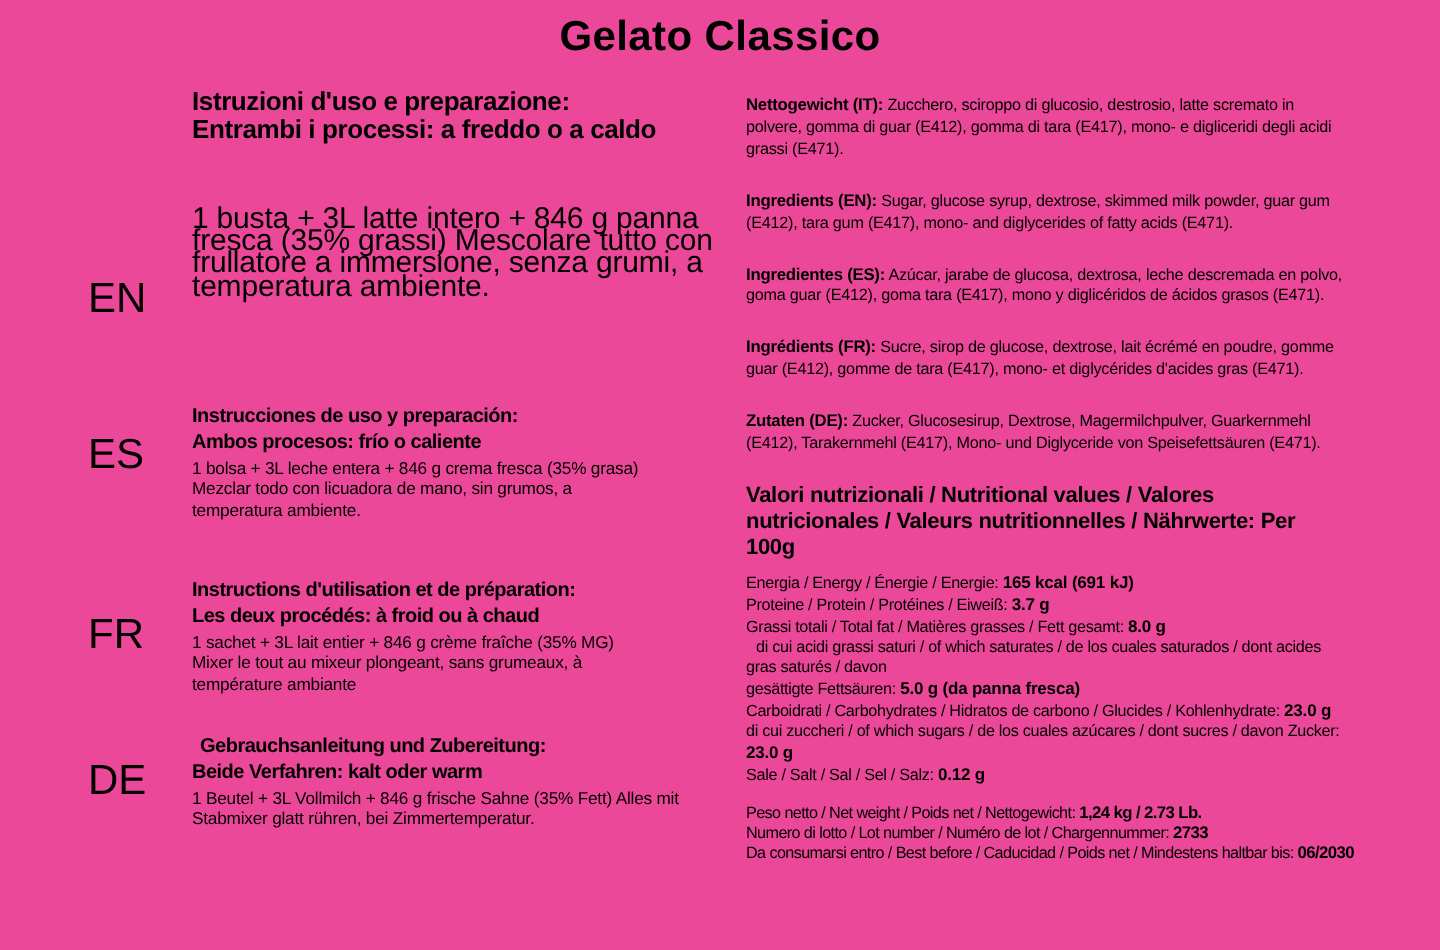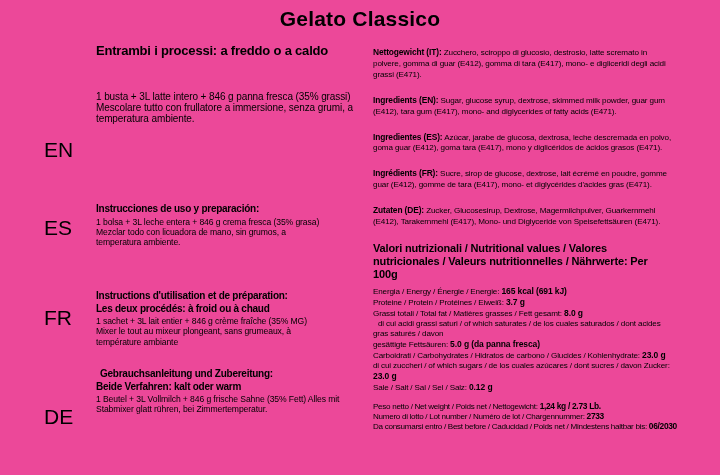--- a/index.html
+++ b/index.html
@@ -11,27 +11,27 @@
   }
   
   .title {
     position:absolute; top:7px; left:0; width:720px;
     text-align:center; font-size:21px; font-weight:700; letter-spacing:0.2px;
   }
   
   .lang-label {
     position:absolute; left:44px; font-size:21px; font-weight:400; line-height:1;
   }
-  .lbl-en { top:139px; } .lbl-es { top:217px; } .lbl-fr { top:307px; } .lbl-de { top:406px;text-align:right; }
+  .lbl-en { top:139px; } .lbl-es { top:217px; } .lbl-fr { top:307px; } .lbl-de { top:380px;text-align:right; }
   
   .iblock { position:absolute; left:96px; }
   .iblock .h  { font-weight:700; font-size:10px; line-height:12.5px; letter-spacing:-0.25px; white-space:nowrap; }
   .iblock .bd { font-size:8.6px; line-height:10.4px; letter-spacing:-0.1px; margin-top:1px; }
   .block-it .h  { font-size:13px; line-height:13.5px; letter-spacing:-0.2px; }
-  .block-it .bd { font-size:10px; line-height:11.2px;margin-top:33px; }
+  .block-it .bd { font-size:15px; line-height:11.2px;margin-top:33px; }
   .block-it { top:44px;  width:263px; }
   .block-en { top:126px; width:212px; }
   .block-es { top:203px; width:224px; }
   .block-fr { top:290px; width:225px; }
   .block-de { top:368px; width:246px; }
   .block-de .h.l1 { text-indent:4px; }
   
   .right { position:absolute; left:373px; top:47px; width:301px; }
   .ing { margin:0 0 14px 0; font-size:8.1px; line-height:10.9px; letter-spacing:-0.12px; }
   .ing .lab { font-weight:700; font-size:8.4px; }
@@ -53,27 +53,29 @@
 <div class="page">
 
   <div class="title">Gelato Classico</div>
 
   <div class="lang-label lbl-en">EN</div>
   <div class="lang-label lbl-es">ES</div>
   <div class="lang-label lbl-fr">FR</div>
   <div class="lang-label lbl-de">DE</div>
 
   <section class="iblock block-it">
+    <div class="h l1">Istruzioni d'uso e preparazione:</div>
     <div class="h l2">Entrambi i processi: a freddo o a caldo</div>
     <div class="bd">1 busta + 3L latte intero + 846 g panna fresca (35% grassi) Mescolare tutto con frullatore a immersione, senza grumi, a temperatura ambiente.</div>
   </section>
 
 
   <section class="iblock block-es">
     <div class="h l1">Instrucciones de uso y preparación:</div>
+    <div class="h l2">Ambos procesos: frío o caliente</div>
     <div class="bd">1 bolsa + 3L leche entera + 846 g crema fresca (35% grasa) Mezclar todo con licuadora de mano, sin grumos, a temperatura ambiente.</div>
   </section>
 
   <section class="iblock block-fr">
     <div class="h l1">Instructions d'utilisation et de préparation:</div>
     <div class="h l2">Les deux procédés: à froid ou à chaud</div>
     <div class="bd">1 sachet + 3L lait entier + 846 g crème fraîche (35% MG) Mixer le tout au mixeur plongeant, sans grumeaux, à température ambiante</div>
   </section>
 
   <section class="iblock block-de">

